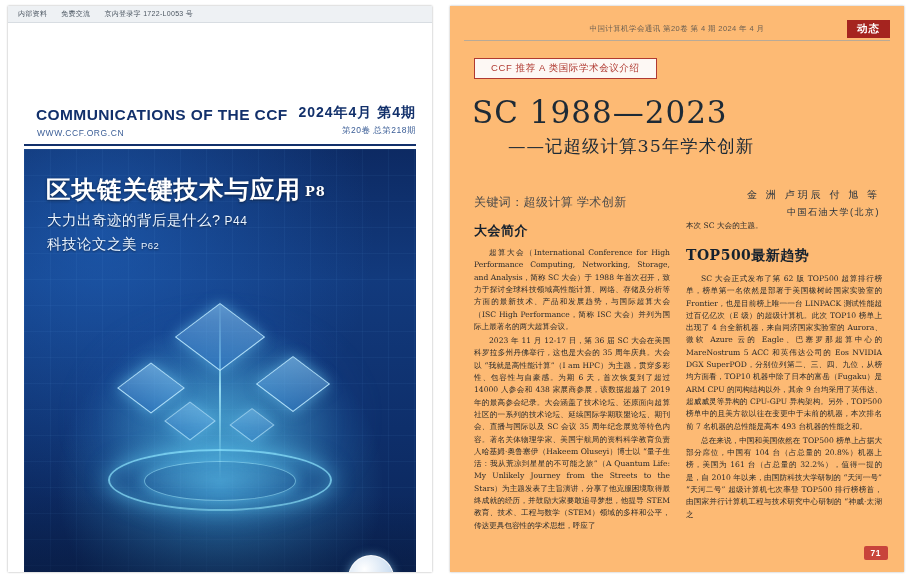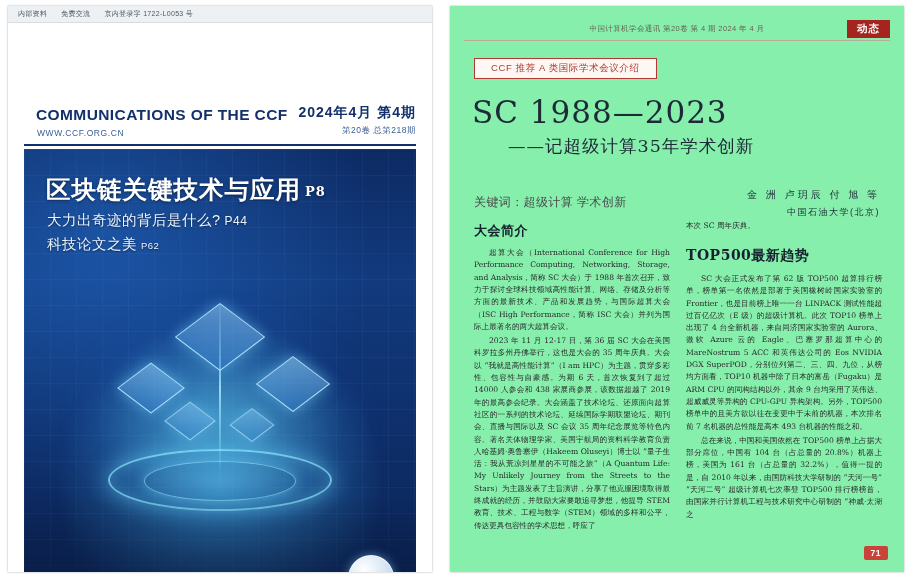--- a/index.html
+++ b/index.html
@@ -144,21 +144,21 @@
     background:radial-gradient(circle at 35% 30%, #ffffff, #cfe0f2 60%, #9db8d6 100%);
     border:1px solid rgba(255,255,255,.85);
     box-shadow:0 0 10px rgba(150,220,255,.5);
     display:flex;align-items:center;justify-content:center;
     font-size:7px;font-weight:bold;color:#13386f;letter-spacing:.5px;
   }
 
   
   .article{
     position:absolute;left:450px;top:6px;width:454px;height:566px;
-    background:#86efac;
+    background:#fdba74;
     box-shadow:0 0 2px rgba(0,0,0,.3);
     overflow:hidden;
     text-decoration:underline;
   }
   .art-head{
     position:absolute;left:0;top:18px;width:454px;height:20px;
   }
   .art-head-center{
     position:absolute;left:0;top:0;width:454px;text-align:center;
     font-size:7.5px;color:#6a5f52;letter-spacing:.4px;
@@ -292,21 +292,21 @@
     <div class="art-authors">金  洲   卢玥辰   付   旭   等</div>
     <div class="art-affil">中国石油大学(北京)</div>
 
     <div class="col col-left">
       <div class="sec-h">大会简介</div>
       <p>超算大会（International Conference for High Performance Computing, Networking, Storage, and Analysis，简称 SC 大会）于 1988 年首次召开，致力于探讨全球科技领域高性能计算、网络、存储及分析等方面的最新技术、产品和发展趋势，与国际超算大会（ISC High Performance，简称 ISC 大会）并列为国际上最著名的两大超算会议。</p>
       <p>2023 年 11 月 12-17 日，第 36 届 SC 大会在美国科罗拉多州丹佛举行，这也是大会的 35 周年庆典。大会以 “我就是高性能计算”（I am HPC）为主题，贯穿多彩性、包容性与自豪感。为期 6 天，首次恢复到了超过 14000 人参会和 438 家展商参展，该数据超越了 2019 年的最高参会纪录。大会涵盖了技术论坛、还原面向超算社区的一系列的技术论坛、延续国际学期联盟论坛、期刊会、直播与国际以及 SC 会议 35 周年纪念展览等特色内容。著名关体物理学家、美国宇航局的资料科学教育负责人哈基姆·奥鲁塞伊（Hakeem Oluseyi）博士以 “量子生活：我从荒凉到星星的不可能之旅”（A Quantum Life: My Unlikely Journey from the Streets to the Stars）为主题发表了主旨演讲，分享了他克服困境取得最终成就的经历，并鼓励大家要敢追寻梦想，他提导 STEM 教育、技术、工程与数学（STEM）领域的多样和公平，传达更具包容性的学术思想，呼应了</p>
     </div>
 
     <div class="col col-right">
-      <p class="noind">本次 SC 周年庆典。</p>
+      <p class="noind">本次 SC 大会的主题。</p>
       <div class="sec-h2">TOP500最新趋势</div>
       <p>SC 大会正式发布了第 62 版 TOP500 超算排行榜单，榜单第一名依然是部署于美国橡树岭国家实验室的 Frontier，也是目前榜上唯一一台 LINPACK 测试性能超过百亿亿次（E 级）的超级计算机。此次 TOP10 榜单上出现了 4 台全新机器，来自同济国家实验室的 Aurora、微软 Azure 云的 Eagle、巴塞罗那超算中心的 MareNostrum 5 ACC 和英伟达公司的 Eos NVIDIA DGX SuperPOD，分别位列第二、三、四、九位，从榜均方面看，TOP10 机器中除了日本的富岳（Fugaku）是 ARM CPU 的同构结构以外，其余 9 台均采用了英伟达、超威威灵等异构的 CPU-GPU 异构架构。另外，TOP500 榜单中的且美方欲以往在变更中于未前的机器，本次排名前 7 名机器的总性能是高本 493 台机器的性能之和。</p>
       <p>总在来说，中国和美国依然在 TOP500 榜单上占据大部分席位，中国有 104 台（占总量的 20.8%）机器上榜，美国为 161 台（占总量的 32.2%），值得一提的是，自 2010 年以来，由国防科技大学研制的 “天河一号” “天河二号” 超级计算机七次率登 TOP500 排行榜榜首，由国家并行计算机工程与技术研究中心研制的 “神威·太湖之</p>
     </div>
 
     <div class="pagenum">71</div>
   </div>
 
 </div>
 

